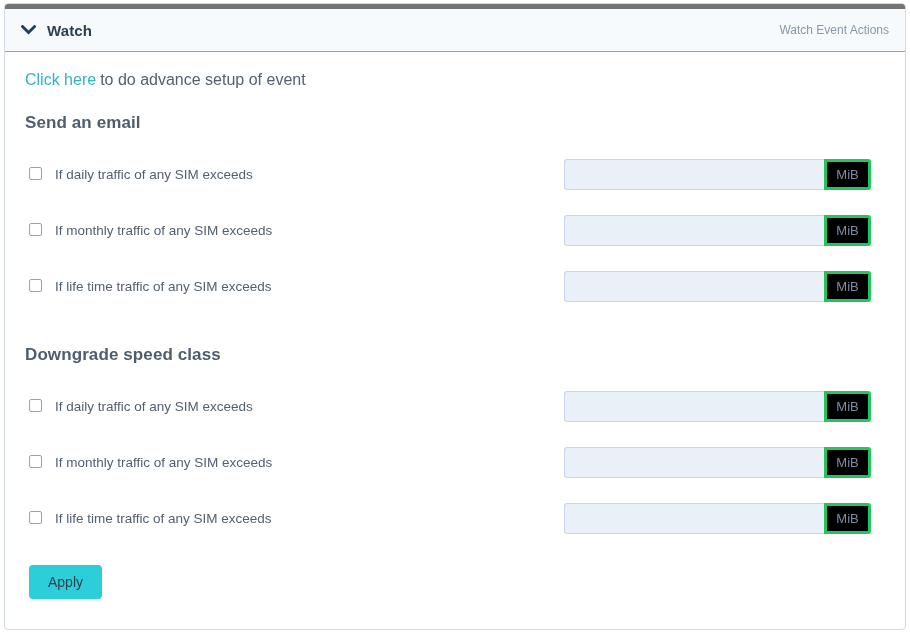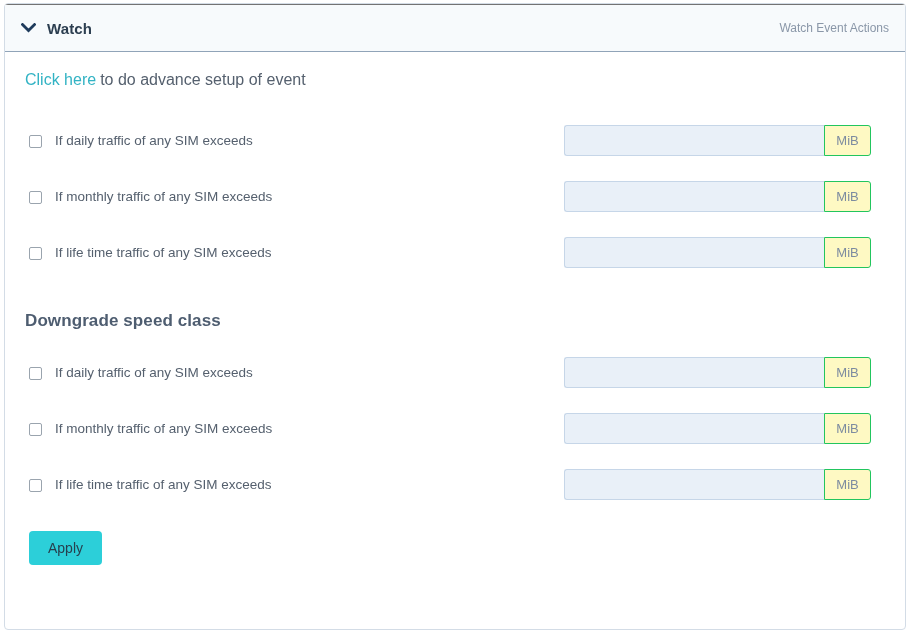--- a/index.html
+++ b/index.html
@@ -26,21 +26,21 @@
     border-radius: 4px;
     overflow: hidden;
   }
 
   
   .panel-header {
     position: relative;
     height: 48px;
     box-sizing: border-box;
     background: #f7fafc;
-    border-top: 1px solid #737373;
+    border-top: 5px solid #737373;
     border-bottom: 1px solid #90a4b8;
     display: flex;
     align-items: center;
     padding: 0 16px 0 14px;
   }
   .chevron-icon {
     width: 18px;
     height: 18px;
     display: inline-flex;
     align-items: center;
@@ -94,21 +94,21 @@
   }
   .section-title.second { margin-top: 30px; }
 
   .rule-row {
     display: flex;
     align-items: center;
     height: 56px;
   }
   .rule-check {
     display: flex;
-    align-items: flex-end;
+    align-items: flex-start;
     min-width: 300px;
   }
   .checkbox {
     -webkit-appearance: none;
     appearance: none;
     width: 13px;
     height: 13px;
     box-sizing: border-box;
     border: 1px solid #9aa4ae;
     border-radius: 2px;
@@ -139,23 +139,23 @@
     background: #e9f0f8;
     font-family: "Liberation Sans", sans-serif;
     font-size: 13px;
     color: #55606e;
     padding: 0 10px;
     outline: none;
   }
   .input-group .addon {
     width: 47px;
     box-sizing: border-box;
-    border: 1px solid #22c55e;
+    border: 3px solid #22c55e;
     border-radius: 0 3px 3px 0;
-    background: #fef9c3;
+    background: #000000;
     color: #7d8ca0;
     font-size: 13px;
     display: flex;
     align-items: center;
     justify-content: center;
   }
 
   .apply-button {
     margin: 18px 0 0 4px;
     background: #2ccfd9;
@@ -185,20 +185,21 @@
   </div>
 
   <div class="panel-body">
 
 
     <p class="advance-line">
       <a class="link">Click here</a><span>to do advance setup of event</span>
     </p>
 
     
+    <h3 class="section-title">Send an email</h3>
 
     <div class="rule-row">
       <div class="rule-check">
         <input type="checkbox" class="checkbox" style="">
         <span class="rule-label">If daily traffic of any SIM exceeds</span>
       </div>
       <div class="input-group">
         <input type="text" class="field" placeholder="" style="">
         <span class="addon">MiB</span>
       </div>

